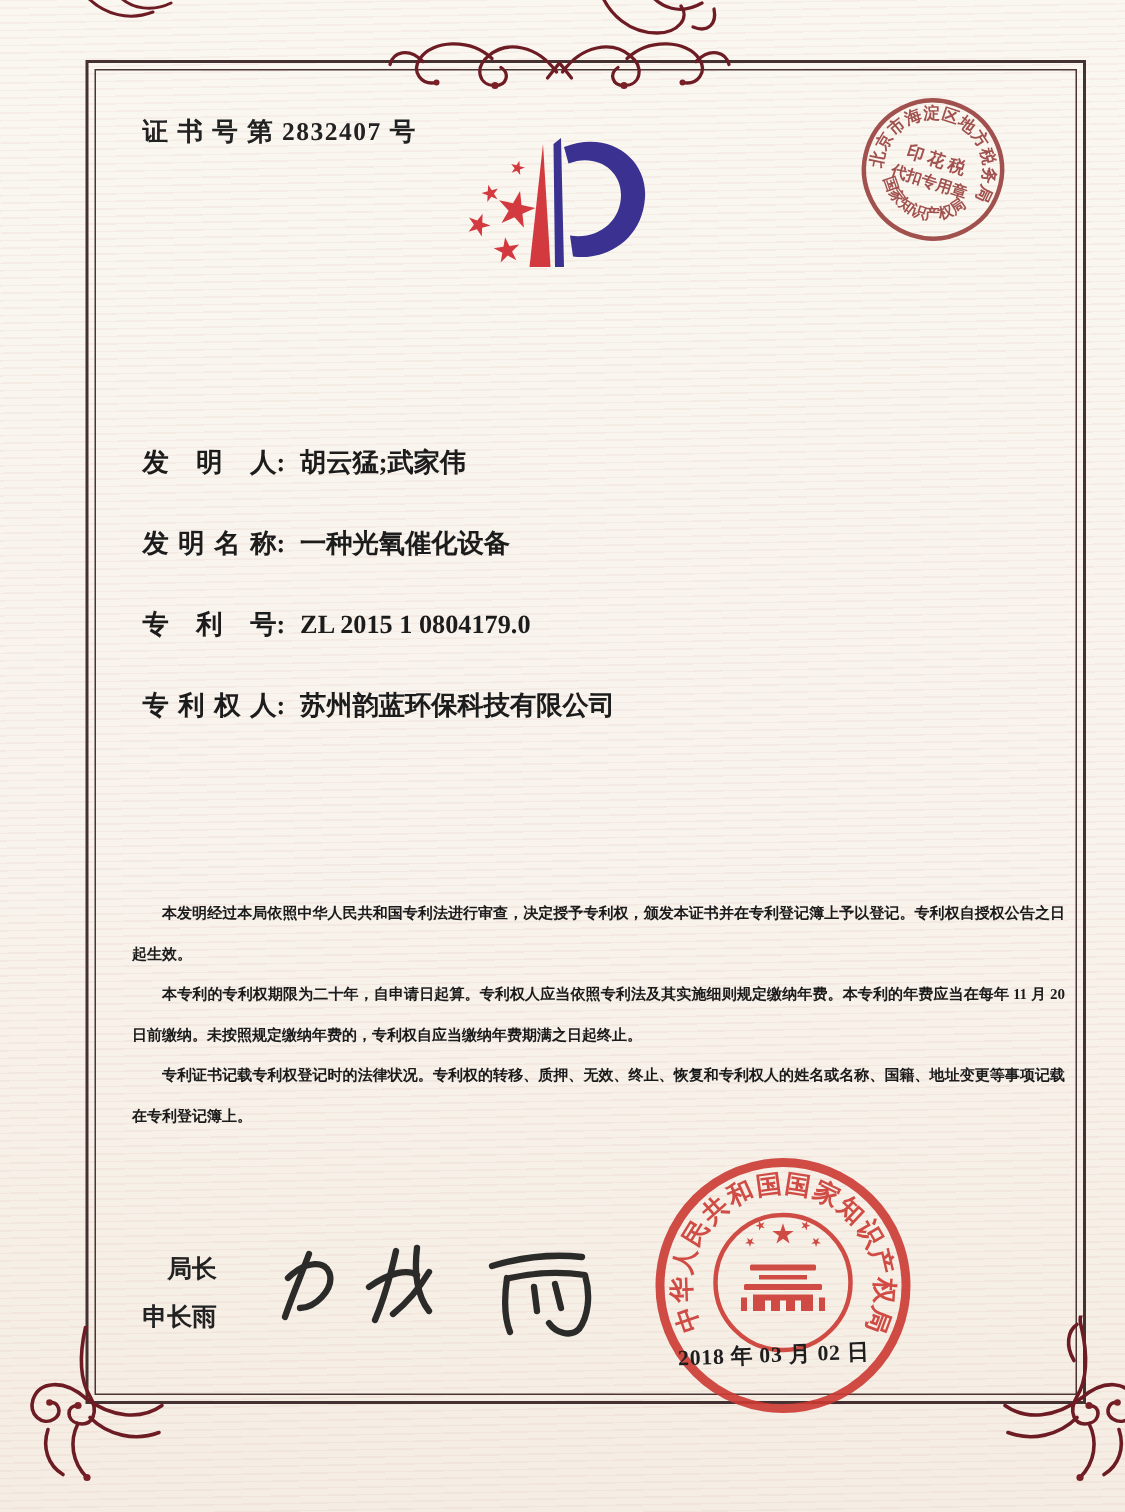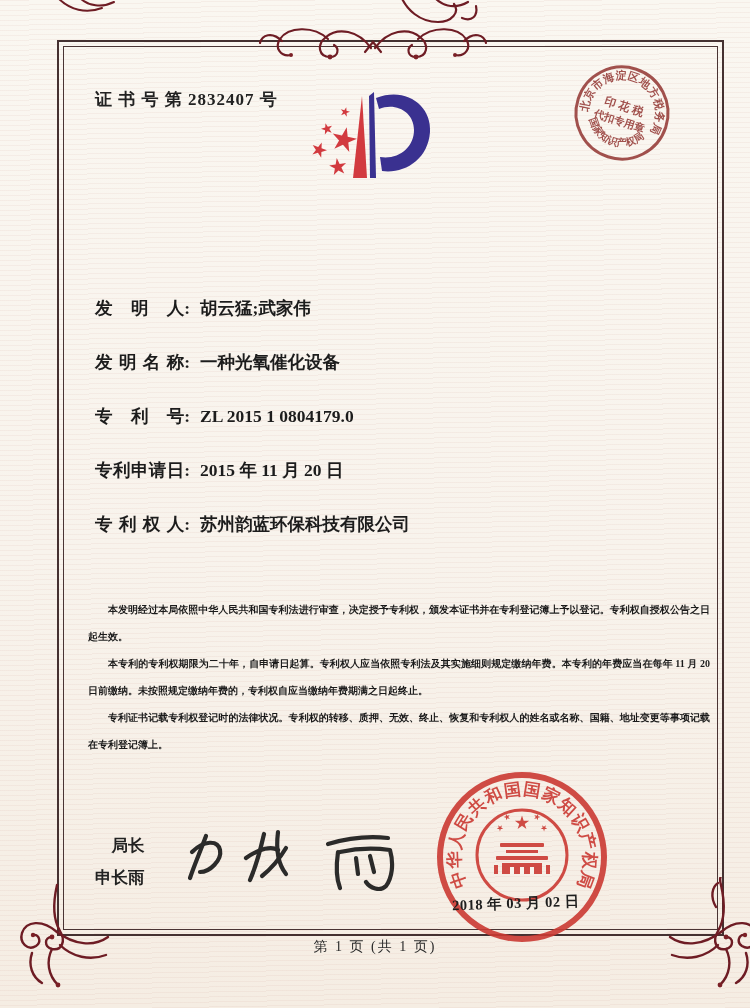--- a/index.html
+++ b/index.html
@@ -5,21 +5,21 @@
   html,body{margin:0;padding:0;}
   body{width:750px;height:1008px;overflow:hidden;
        font-family:"Liberation Serif","DejaVu Serif",serif;color:#1d1d1d;}
   .paper{position:relative;width:750px;height:1008px;
     background:
       repeating-linear-gradient(179deg, rgba(205,148,138,0.10) 0 1px, rgba(255,255,255,0) 1px 5px),
       linear-gradient(#faf7f1 0%, #f8f3ec 55%, #f5ede3 100%);}
   .frame{position:absolute;left:57px;top:40px;width:663px;height:892px;
          border:2.5px solid #453131;}
   .frame::before{content:"";position:absolute;inset:4px;border:1.2px solid #4a3434;}
-  .cert-number{position:absolute;left:95px;top:88px;font-size:17px;font-weight:600;
+  .cert-number{position:absolute;left:95px;top:76px;font-size:17px;font-weight:600;
                letter-spacing:1px;color:#222;}
   .logo{position:absolute;left:292px;top:84px;}
   .title{position:absolute;left:0;top:198px;width:750px;margin:0;text-align:center;
          font-size:40px;font-weight:700;letter-spacing:0.55em;text-indent:0.55em;color:#151515;}
   .fields{position:absolute;left:95px;top:296px;width:560px;}
   .field-row{margin-bottom:30px;line-height:24px;font-size:17.5px;font-weight:600;color:#1c1c1c;}
   .field-label{display:inline-block;width:5.1em;text-align:justify;text-align-last:justify;vertical-align:top;}
   .field-colon{margin-right:10px;}
   .body-text{position:absolute;left:88px;top:596px;width:622px;text-align:justify;
              font-size:10px;line-height:27px;color:#1b1b1b;font-weight:700;}
@@ -129,23 +129,20 @@
 
   <div class="fields">
     <div class="field-row">
       <span class="field-label">发明人</span><span class="field-colon">:</span><span class="field-value">胡云猛;武家伟</span>
     </div>
     <div class="field-row">
       <span class="field-label">发明名称</span><span class="field-colon">:</span><span class="field-value">一种光氧催化设备</span>
     </div>
     <div class="field-row">
       <span class="field-label">专利号</span><span class="field-colon">:</span><span class="field-value">ZL 2015 1 0804179.0</span>
-    </div>
-    <div class="field-row">
-      <span class="field-label">专利申请日</span><span class="field-colon">:</span><span class="field-value">2015 年 11 月 20 日</span>
     </div>
     <div class="field-row">
       <span class="field-label">专利权人</span><span class="field-colon">:</span><span class="field-value">苏州韵蓝环保科技有限公司</span>
     </div>
   </div>
 
   <div class="body-text">
     <p>本发明经过本局依照中华人民共和国专利法进行审查，决定授予专利权，颁发本证书并在专利登记簿上予以登记。专利权自授权公告之日起生效。</p>
     <p>本专利的专利权期限为二十年，自申请日起算。专利权人应当依照专利法及其实施细则规定缴纳年费。本专利的年费应当在每年 11 月 20 日前缴纳。未按照规定缴纳年费的，专利权自应当缴纳年费期满之日起终止。</p>
     <p>专利证书记载专利权登记时的法律状况。专利权的转移、质押、无效、终止、恢复和专利权人的姓名或名称、国籍、地址变更等事项记载在专利登记簿上。</p>
@@ -218,15 +215,14 @@
         <textPath href="#taxTop" startOffset="2">北京市海淀区地方税务局</textPath>
       </text>
       <text font-size="10" font-weight="700" fill="#8e2d2a">
         <textPath href="#taxBot" startOffset="2">国家知识产权局</textPath>
       </text>
       <text x="60" y="57" text-anchor="middle" font-size="11.5" font-weight="700" fill="#8e2d2a">印 花 税</text>
       <text x="60" y="72" text-anchor="middle" font-size="10.5" font-weight="700" fill="#8e2d2a">代扣专用章</text>
     </g>
   </svg>
 
-  <div class="footer">第 1 页 (共 1 页)</div>
 
 </div>
 
 </body></html>

